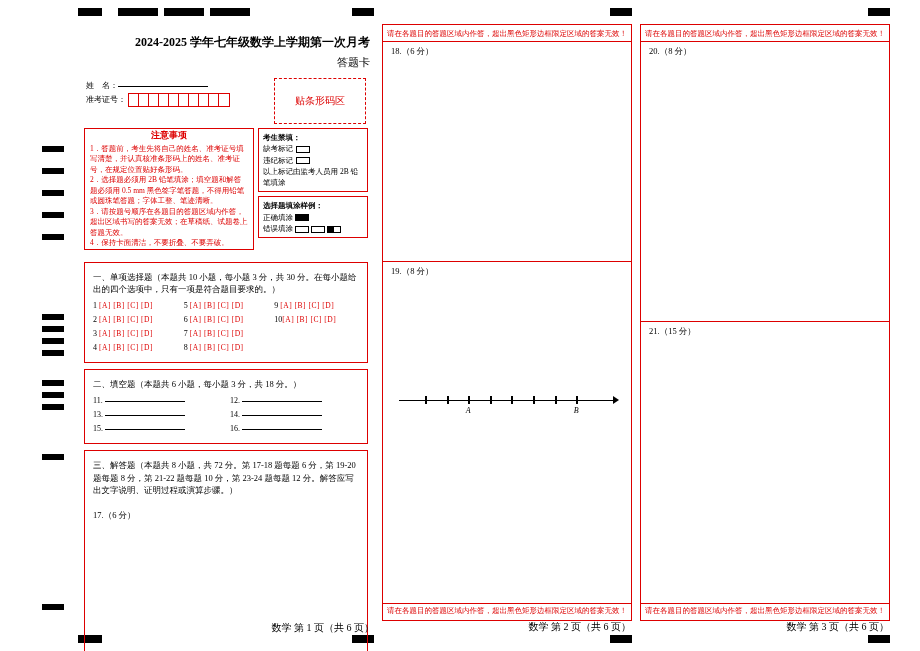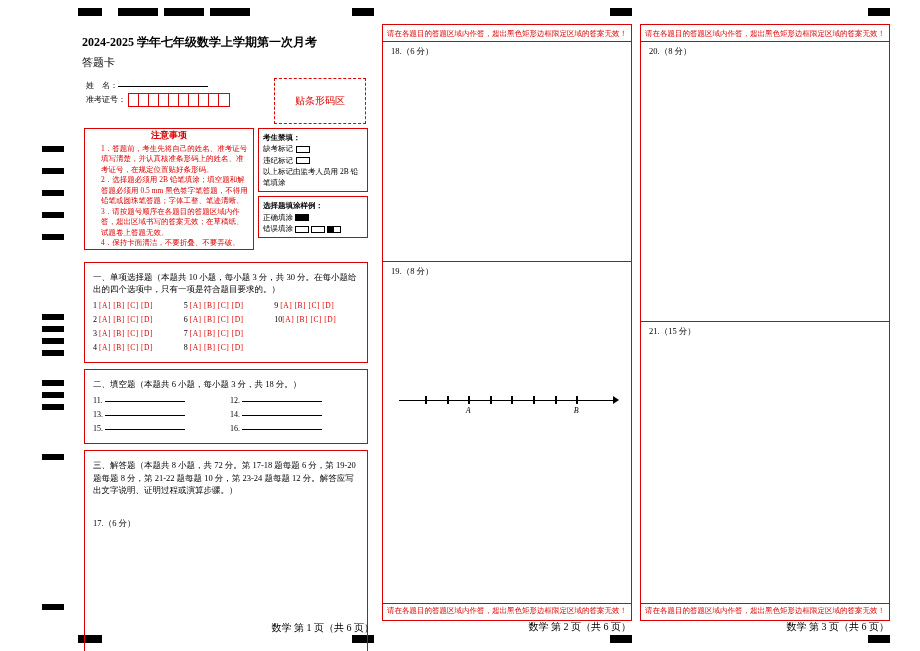--- a/index.html
+++ b/index.html
@@ -21,21 +21,21 @@
       position: absolute;
       top: 24px;
       bottom: 30px;
       border: 1px solid #d00;
     }
     .page1 { left: 78px; width: 296px; border: none; }
     .page2 { left: 382px; width: 250px; }
     .page3 { left: 640px; width: 250px; }
 
     
-    .title-block { text-align: left; padding: 10px 4px 6px; }
+    .title-block { text-align: right; padding: 10px 4px 6px; }
     .title-main { font-size: 12px; font-weight: bold; }
     .title-sub { font-size: 11px; color: #000; margin-top: 4px; }
 
     
     .id-row { display: flex; padding: 2px 8px 4px; gap: 4px; }
     .id-left { flex: 1 1 auto; font-size: 8px; }
     .id-left .line { margin: 2px 0; }
     .id-left .uline { display: inline-block; border-bottom: 1px solid #000; width: 90px; vertical-align: middle; }
     .ticket-grid { display: inline-grid; grid-template-columns: repeat(10, 10px); grid-template-rows: 12px; border: 1px solid #d00; vertical-align: middle; }
     .ticket-grid span { border-right: 1px solid #d00; }
@@ -46,21 +46,21 @@
       width: 92px; height: 46px;
       display: flex; align-items: center; justify-content: center;
       color: #d00; font-size: 10px;
     }
 
     
     .tworow { display: flex; padding: 0 6px 6px; gap: 4px; }
     .red-frame { border: 1px solid #d00; padding: 0 5px; font-size: 7.5px; line-height: 1.4; }
     .notice { flex: 1; color: #d00; }
     .notice .hd { text-align: center; font-weight: bold; color: #d00; font-size: 9px; margin-bottom: 2px; }
-    .notice ol { list-style: none; color: #d00; margin-left: 11px; }
+    .notice ol { list-style: none; color: #d00; }
     .right-col { width: 110px; display: flex; flex-direction: column; gap: 4px; }
     .right-col .box { border: 1px solid #d00; padding: 3px 4px; font-size: 7.5px; line-height: 1.5; color: #000; }
     .chk { display: inline-block; width: 14px; height: 7px; border: 1px solid #000; vertical-align: middle; margin-left: 3px; }
     .filled { background: #000; width: 14px; height: 7px; display: inline-block; vertical-align: middle; }
     .crossed { display:inline-block; width:14px; height:7px; border:1px solid #000; vertical-align:middle; position:relative; }
     .tick  { display:inline-block; width:14px; height:7px; border:1px solid #000; vertical-align:middle; }
     .half  { display:inline-block; width:14px; height:7px; border:1px solid #000; vertical-align:middle; background:linear-gradient(90deg,#000 50%,#fff 50%); }
 
     
     .section { margin: 6px 6px; border: 1px solid #d00; padding: 8px 8px; font-size: 8px; line-height: 1.5; }
@@ -203,21 +203,21 @@
       <div><span>12.</span> <span class="blank"></span></div>
       <div><span>13.</span> <span class="blank"></span></div>
       <div><span>14.</span> <span class="blank"></span></div>
       <div><span>15.</span> <span class="blank"></span></div>
       <div><span>16.</span> <span class="blank"></span></div>
     </div>
   </div>
 
   <div class="section sec3" style="padding-bottom:2px">
     <div class="hd">三、解答题（本题共 8 小题，共 72 分。第 17-18 题每题 6 分，第 19-20 题每题 8 分，第 21-22 题每题 10 分，第 23-24 题每题 12 分。解答应写出文字说明、证明过程或演算步骤。）</div>
-    <div class="qlabel" style="margin-top:20px">17.（6 分）</div>
+    <div class="qlabel" style="margin-top:12px">17.（6 分）</div>
     <div class="sec3-body"></div>
   </div>
 
   <div class="pgnum">数学 第 1 页（共 6 页）</div>
 </div>
 
 <div class="page page2" style="display:flex;flex-direction:column">
   <div class="warn-top">请在各题目的答题区域内作答，超出黑色矩形边框限定区域的答案无效！</div>
   <div class="qblock" style="flex:0 0 220px">
     <div class="qlabel">18.（6 分）</div>

